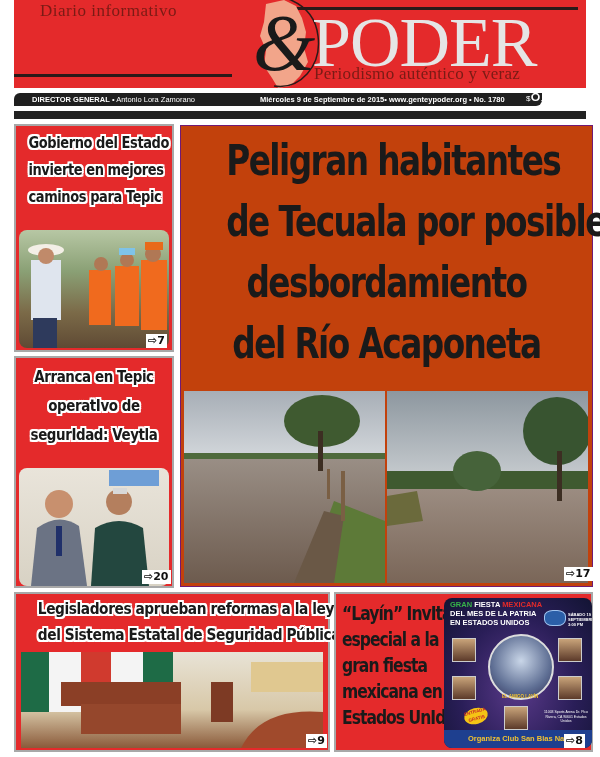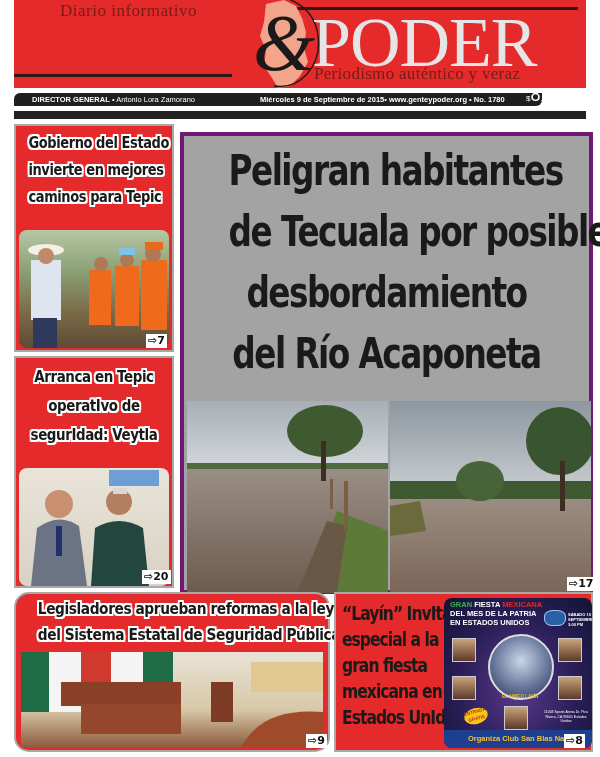--- a/index.html
+++ b/index.html
@@ -1,21 +1,21 @@
 <!DOCTYPE html>
 <html><head>
 <meta charset="utf-8">
 <style>
   * { box-sizing: border-box; margin: 0; padding: 0; }
   html, body { width: 600px; height: 757px; background: #ffffff; overflow: hidden; }
   body { position: relative; font-family: "Liberation Sans", sans-serif; }
 
   
   .masthead { position: absolute; left: 14px; top: 0; width: 572px; height: 88px; background: #e42a2b; overflow: hidden; }
-  .tagline-top { position: absolute; left: 26px; top: 1px; font-family: "Liberation Serif", serif; font-size: 17px; color: #7a1b15; letter-spacing: 0.5px; margin-left: 20px; }
+  .tagline-top { position: absolute; left: 26px; top: 1px; font-family: "Liberation Serif", serif; font-size: 17px; color: #7a1b15; letter-spacing: 0.5px; }
   .rule-top-right { position: absolute; left: 268px; top: 7px; width: 296px; height: 3px; background: #2b1a19; }
   .logo-left { position: absolute; left: 2px; top: 8px; font-family: "Liberation Serif", serif; font-size: 70px; color: #ffffff; letter-spacing: -1px; line-height: 1; }
   .logo-right { position: absolute; left: 298px; top: 8px; font-family: "Liberation Serif", serif; font-size: 70px; color: #e5e5e5; letter-spacing: -1px; line-height: 1; }
   .rule-bottom-left { position: absolute; left: 0; top: 74px; width: 218px; height: 3px; background: #2b1a19; }
   .tagline-bottom { position: absolute; left: 300px; top: 64px; font-family: "Liberation Serif", serif; font-size: 17px; color: #7a1b15; letter-spacing: 0.3px; white-space: nowrap; }
   .emblem { position: absolute; left: 230px; top: -4px; width: 80px; height: 96px; }
 
   
   .infobar { position: absolute; left: 14px; top: 93px; width: 528px; height: 13px; background: #1f1f1f; border-radius: 6px 0 6px 0; color: #fff; font-size: 7.5px; font-weight: bold; line-height: 13px; }
   .infobar .director { position: absolute; left: 18px; top: 0; }
@@ -26,21 +26,21 @@
   .blackbar { position: absolute; left: 14px; top: 111px; width: 572px; height: 8px; background: #222; }
 
   
   .box { position: absolute; border: 2px solid #a8a8a8; background: #e42a2b; }
   .outline-head { color: #1a1a1a; font-family: "DejaVu Sans", sans-serif; font-weight: bold; text-align: center; letter-spacing: -0.5px;
     text-shadow: -2px -2px 0 #fff, 2px -2px 0 #fff, -2px 2px 0 #fff, 2px 2px 0 #fff, 0 -2px 0 #fff, 0 2px 0 #fff, -2px 0 0 #fff, 2px 0 0 #fff; }
   .photo { position: absolute; border-radius: 8px; overflow: hidden; }
   .page-ref { position: absolute; background: #fff; color: #111; font-weight: bold; font-size: 11px; padding: 0 2px; line-height: 14px; font-family: "DejaVu Sans", sans-serif; }
 
   
-  .main-box { position: absolute; left: 180px; top: 132px; width: 413px; height: 462px; border: 4px solid #701a75; background: #a3a3a3; }
+  .main-box { position: absolute; left: 180px; top: 125px; width: 413px; height: 462px; border: 1px solid #701a75; background: #c2410c; }
   .main-headline { position: absolute; left: 0; top: 4px; width: 100%; text-align: center; font-family: "DejaVu Sans", sans-serif; font-weight: bold; font-size: 42px; line-height: 61px; color: #1a1a1a; letter-spacing: -2px; transform: scaleX(0.78); transform-origin: center top; white-space: nowrap; }
   .flood1 { position: absolute; left: 3px; top: 265px; width: 201px; height: 192px; }
   .flood2 { position: absolute; left: 206px; top: 265px; width: 201px; height: 192px; }
 
   
   .promo-text { position: absolute; left: 6px; top: 6px; width: 98px; color: #1a1a1a; font-family: "DejaVu Sans", sans-serif; font-weight: bold; font-size: 19px; line-height: 26px; letter-spacing: -1.2px; transform: scaleX(0.82); transform-origin: left top; white-space: nowrap; }
   .poster { position: absolute; left: 108px; top: 4px; width: 148px; height: 150px; border-radius: 8px; overflow: hidden; background: radial-gradient(ellipse at 50% 60%, #5a3a8a 0%, #2a1e58 55%, #121433 100%); }
   .poster .p-title { position: absolute; left: 6px; top: 2px; font-size: 7.5px; font-weight: bold; color: #fff; line-height: 9px; white-space: nowrap; }
   .poster .green { color: #37b34a; margin-top: 15px; }
   .poster .red { color: #e02a2a; }
@@ -172,21 +172,21 @@
       <rect y="80" width="201" height="18" fill="#3f5a30"></rect>
       <ellipse cx="170" cy="40" rx="34" ry="34" fill="#385430"></ellipse>
       <rect x="170" y="60" width="5" height="50" fill="#3c2e22"></rect>
       <ellipse cx="90" cy="80" rx="24" ry="20" fill="#46633a"></ellipse>
       <path d="M0 105 L30 100 L36 130 L0 135 Z" fill="#6b6a3c"></path>
     </svg>
   </div>
   <div class="page-ref" style="left:383px; top:441px;">⇨17</div>
 </div>
 
-<div class="box" style="left:14px; top:592px; width:316px; height:160px;border-radius:15px;">
+<div class="box" style="left:14px; top:592px; width:316px; height:160px;">
   <div class="outline-head" style="position:absolute; left:0; top:2px; width:312px; font-size:16px; line-height:26px; transform:scaleX(0.86); transform-origin:center top; white-space:nowrap;">
     <div>Legisladores aprueban reformas a la ley</div>
     <div>del Sistema Estatal de Seguridad Pública</div>
   </div>
   <div class="photo" style="left:5px; top:58px; width:302px; height:96px; border-radius:0; background: linear-gradient(180deg,#e8e3d6 0%,#d8c8a8 60%,#8a5a3a 100%);">
     <svg width="302" height="96">
       <rect x="0" y="0" width="28" height="60" fill="#1e6b46"></rect>
       <rect x="28" y="0" width="32" height="60" fill="#f4f4f4"></rect>
       <rect x="60" y="0" width="30" height="60" fill="#d03a2e"></rect>
       <rect x="90" y="0" width="32" height="60" fill="#f4f4f4"></rect>

